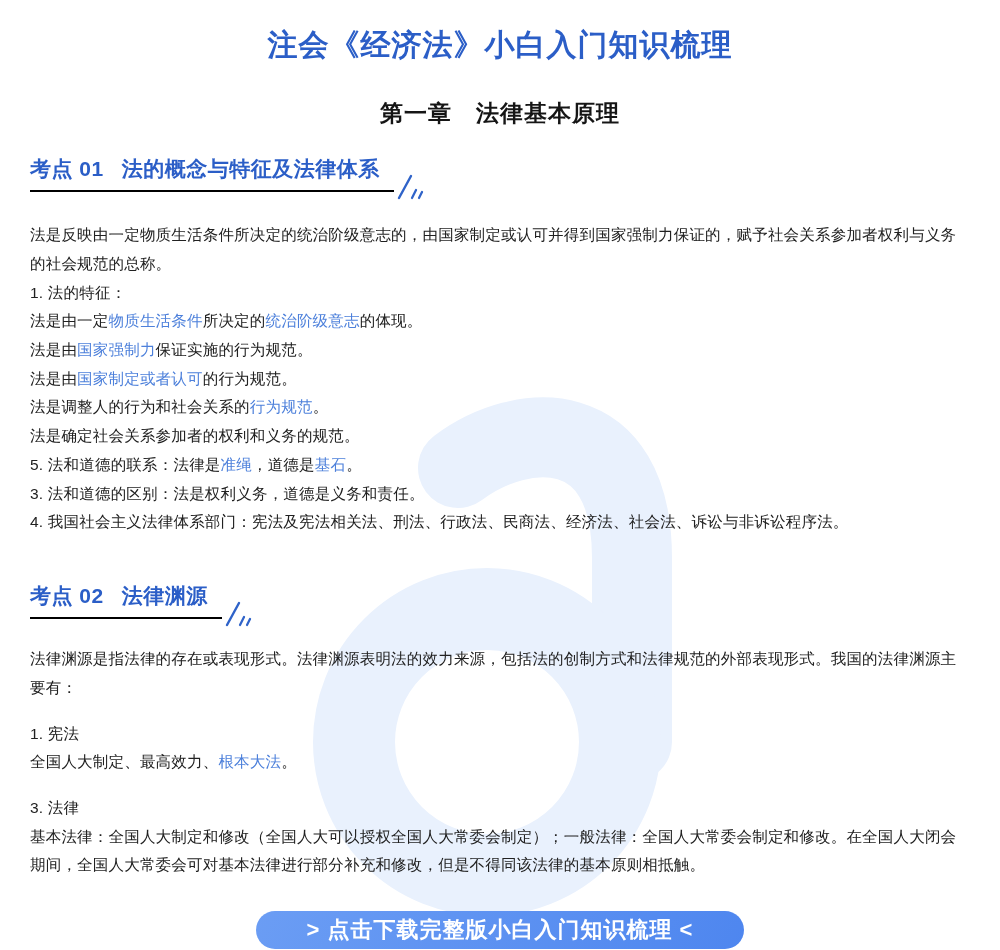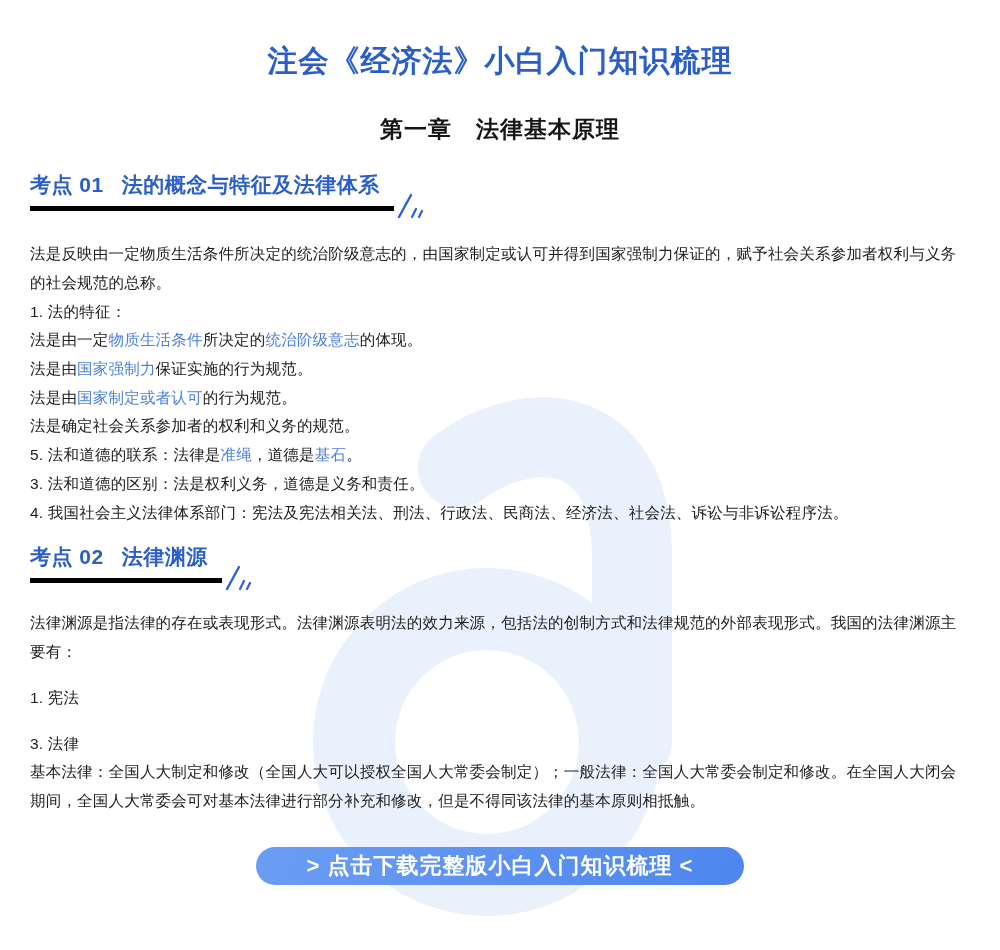--- a/index.html
+++ b/index.html
@@ -18,21 +18,21 @@
   .watermark {
     position: absolute;
     left: 0;
     top: 0;
     z-index: 0;
     pointer-events: none;
   }
   .content {
     position: relative;
     z-index: 1;
-    padding: 16px 30px;
+    padding: 0 30px;
   }
   .page-title {
     margin: 0;
     padding-top: 26px;
     text-align: center;
     font-size: 30px;
     line-height: 1.25;
     font-weight: 700;
     color: #2b5ec7;
     letter-spacing: 1px;
@@ -49,21 +49,21 @@
   .topic-header {
     display: flex;
     align-items: flex-end;
     margin-top: 30px;
   }
   .topic-inner {
     display: flex;
     align-items: center;
     gap: 18px;
     padding: 0 14px 9px 0;
-    border-bottom: 5px solid #000000;
+    border-bottom: 2px solid #000000;
   }
   .topic-badge, .topic-title {
     font-size: 21px;
     font-weight: 700;
     color: #2b5ec7;
     letter-spacing: 0.5px;
     line-height: 1.15;
   }
   .slashes {
     margin-left: 1px;
@@ -85,21 +85,21 @@
   .line.bold {
     font-weight: 400;
   }
   .line.gap {
     margin-top: 17px;
   }
   .line .hl {
     color: #4d80db;
   }
   .topic-header.second {
-    margin-top: 18px;
+    margin-top: 47px;
   }
   .button-row {
     margin-top: 31px;
     display: flex;
     justify-content: center;
   }
   .download-btn {
     width: 488px;
     height: 38px;
     border-radius: 27px;
@@ -143,20 +143,21 @@
           <line x1="17" y1="25" x2="21" y2="17" stroke="#2f63c9" stroke-width="2.2" stroke-linecap="round"></line>
           <line x1="24" y1="25" x2="27" y2="19" stroke="#2f63c9" stroke-width="2.2" stroke-linecap="round"></line>
         </svg>
       </div>
       <div class="section-body">
           <p class="line"><span>法是反映由一定物质生活条件所决定的统治阶级意志的，由国家制定或认可并得到国家强制力保证的，赋予社会关系参加者权利与义务的社会规范的总称。</span></p>
           <p class="line"><span>1. 法的特征：</span></p>
           <p class="line"><span>法是由一定</span><span class="hl">物质生活条件</span><span>所决定的</span><span class="hl">统治阶级意志</span><span>的体现。</span></p>
           <p class="line"><span>法是由</span><span class="hl">国家强制力</span><span>保证实施的行为规范。</span></p>
           <p class="line"><span>法是由</span><span class="hl">国家制定或者认可</span><span>的行为规范。</span></p>
+          <p class="line"><span>法是调整人的行为和社会关系的</span><span class="hl">行为规范</span><span>。</span></p>
           <p class="line"><span>法是确定社会关系参加者的权利和义务的规范。</span></p>
           <p class="line"><span>5. 法和道德的联系：法律是</span><span class="hl">准绳</span><span>，道德是</span><span class="hl">基石</span><span>。</span></p>
           <p class="line"><span>3. 法和道德的区别：法是权利义务，道德是义务和责任。</span></p>
           <p class="line"><span>4. 我国社会主义法律体系部门：宪法及宪法相关法、刑法、行政法、民商法、经济法、社会法、诉讼与非诉讼程序法。</span></p>
         </div>
     </section>
 
     <section>
       <div class="topic-header second">
         <div class="topic-inner">
@@ -165,20 +166,21 @@
         </div>
         <svg class="slashes" width="30" height="27" viewBox="0 0 30 27" aria-hidden="true">
           <line x1="4" y1="25" x2="16" y2="3" stroke="#2f63c9" stroke-width="2.4" stroke-linecap="round"></line>
           <line x1="17" y1="25" x2="21" y2="17" stroke="#2f63c9" stroke-width="2.2" stroke-linecap="round"></line>
           <line x1="24" y1="25" x2="27" y2="19" stroke="#2f63c9" stroke-width="2.2" stroke-linecap="round"></line>
         </svg>
       </div>
       <div class="section-body second">
           <p class="line"><span>法律渊源是指法律的存在或表现形式。法律渊源表明法的效力来源，包括法的创制方式和法律规范的外部表现形式。我国的法律渊源主要有：</span></p>
           <p class="line bold gap"><span>1. 宪法</span></p>
+          <p class="line"><span>全国人大制定、最高效力、</span><span class="hl">根本大法</span><span>。</span></p>
           <p class="line bold gap"><span>3. 法律</span></p>
           <p class="line"><span>基本法律：全国人大制定和修改（全国人大可以授权全国人大常委会制定）；一般法律：全国人大常委会制定和修改。在全国人大闭会期间，全国人大常委会可对基本法律进行部分补充和修改，但是不得同该法律的基本原则相抵触。</span></p>
         </div>
     </section>
 
     <div class="button-row">
       <button class="download-btn">&gt; 点击下载完整版小白入门知识梳理 &lt;</button>
     </div>
 
   </div>

